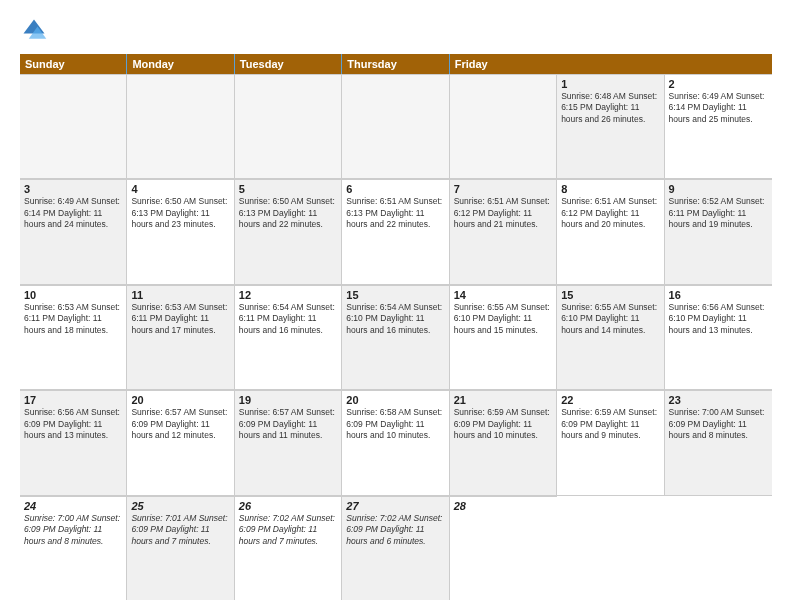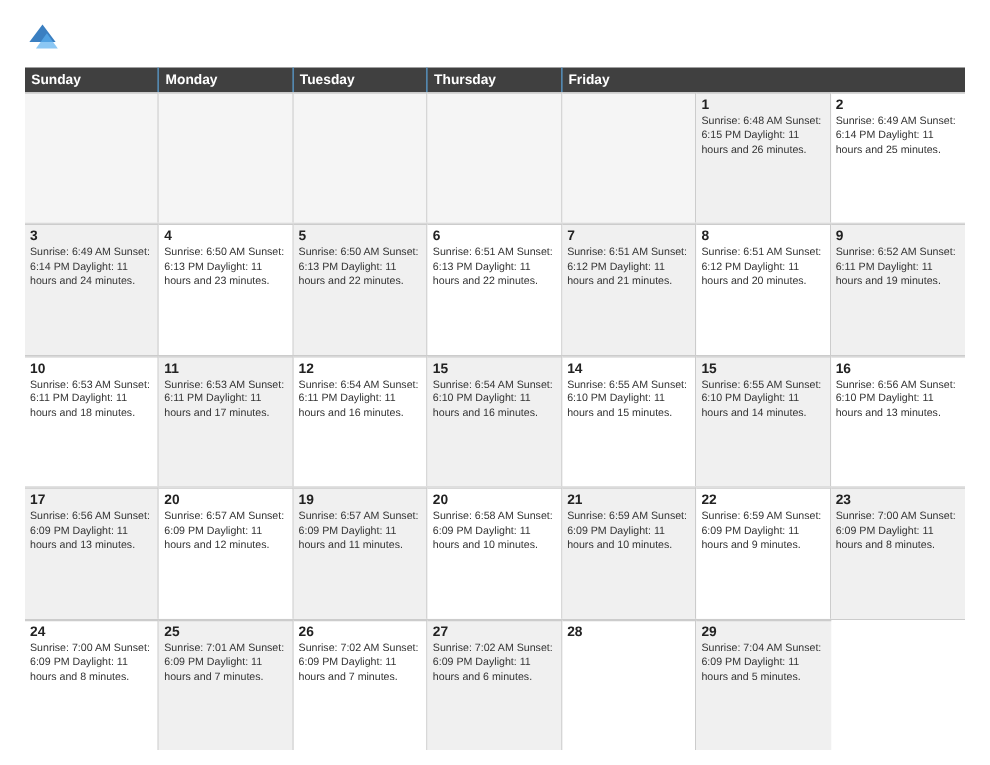--- a/index.html
+++ b/index.html
@@ -61,42 +61,42 @@
       color: #444;
     }
     .calendar {
       flex: 1;
       display: flex;
       flex-direction: column;
     }
     .cal-header {
       display: grid;
       grid-template-columns: repeat(7, 1fr);
-      background: #404040;
+      background: #a16207;
     }
     .cal-header-cell {
       color: #fff;
       font-size: 11px;
       font-weight: bold;
       padding: 4px 5px;
       border-right: 1px solid #5a9fd4;
     }
     .cal-header-cell:last-child { border-right: none; }
     .cal-body {
       flex: 1;
       display: flex;
       flex-direction: column;
     }
     .cal-row {
       display: grid;
       grid-template-columns: repeat(7, 1fr);
       flex: 1;
       border-bottom: 1px solid #ccc;
     }
-    .cal-row:last-child { border-bottom: none; }
+    .cal-row:last-child { border-bottom: none; font-style: italic; }
     .cal-cell {
       border-right: 1px solid #ccc;
       border-top: 1px solid #ccc;
       padding: 3px 4px;
       font-size: 9px;
       color: #333;
       background: #fff;
       min-height: 0;
       overflow: hidden;
     }
@@ -345,23 +345,16 @@
           <div class="cal-cell shaded">
             <span class="day-num">27</span>
             <div class="cell-info">Sunrise: 7:02 AM
 Sunset: 6:09 PM
 Daylight: 11 hours
 and 6 minutes.</div>
           </div>
           <div class="cal-cell">
             <span class="day-num">28</span>
           </div>
-          <div class="cal-cell shaded">
-            <span class="day-num">29</span>
-            <div class="cell-info">Sunrise: 7:04 AM
-Sunset: 6:09 PM
-Daylight: 11 hours
-and 5 minutes.</div>
-          </div>
         </div>
       </div>
   </div>
 </div>
 
 </body></html>

